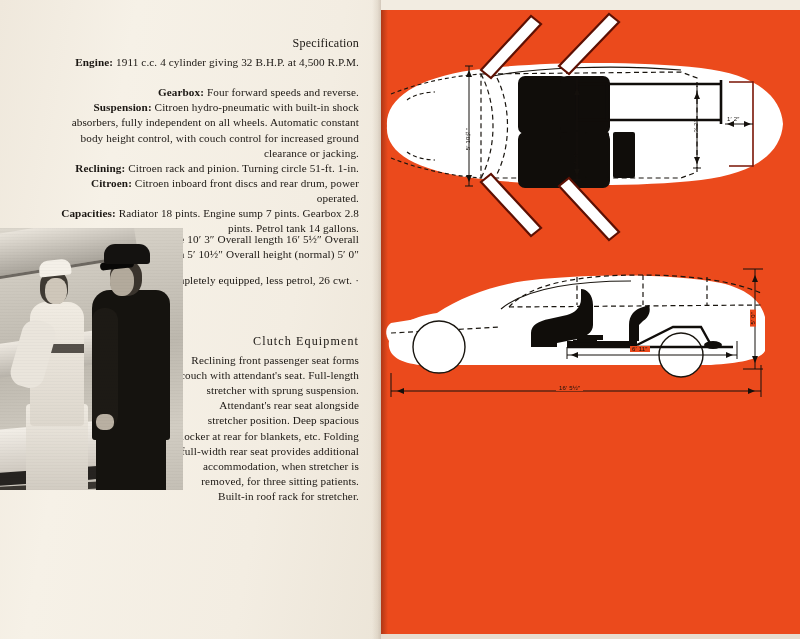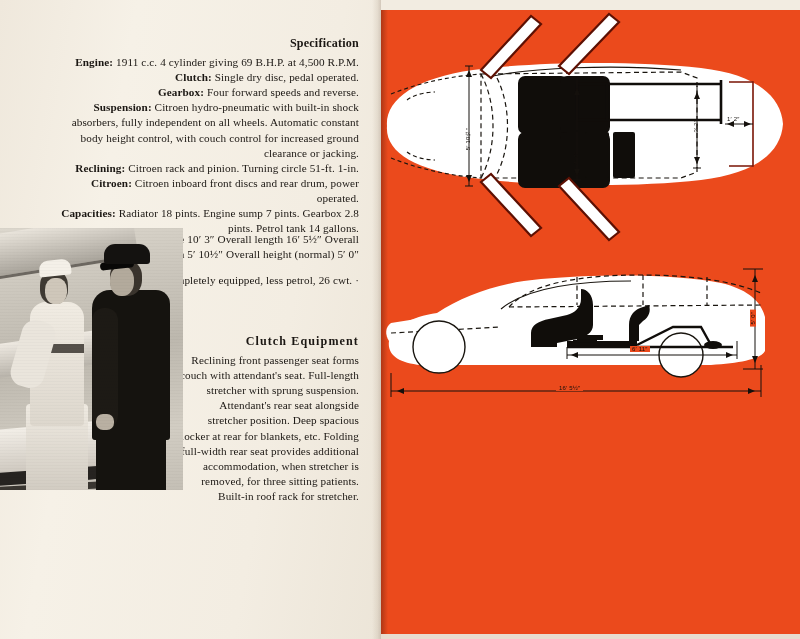--- a/index.html
+++ b/index.html
@@ -8,21 +8,21 @@
 
   
   #left-page{position:absolute;left:0;top:0;width:381px;height:639px;
     background:linear-gradient(100deg,#efe8dc 0%,#f6f1e7 28%,#f3ede2 70%,#ece5d8 100%);}
   #left-page:after{content:"";position:absolute;right:0;top:0;width:9px;height:100%;
     background:linear-gradient(90deg,rgba(0,0,0,0) 0%,rgba(120,90,60,.10) 60%,rgba(90,60,40,.20) 100%);}
 
   .spec-col{position:absolute;right:22px;text-align:right;color:#1b1713;
     font-size:11.2px;line-height:15.1px;letter-spacing:.1px;width:300px;}
   .spec-col b{font-weight:bold;}
-  .heading{font-weight:bold;font-size:12.1px;letter-spacing:.2px;margin-bottom:4px;}
+  .heading{font-weight:normal;font-size:12.1px;letter-spacing:.2px;margin-bottom:4px;}
   .heading.sp{letter-spacing:1.1px;}
 
   #spec-block{top:36px;}
   #dims-block{top:232px;}
   #equip-block{top:334px;width:180px;}
   #access-block{top:513px;width:180px;}
   #equip-block p,#access-block p{margin:0;}
   #dims-block .gap{display:block;height:11px;}
 
   
@@ -82,22 +82,22 @@
 </head>
 <body>
 
 <div id="page">
 
   <div id="left-page">
 
     <div class="spec-col" id="spec-block">
       <div class="heading">Specification</div>
       <div>
-        <span><b>Engine:</b><span> 1911 c.c. 4 cylinder giving 69 B.H.P. at 4,500 R.P.M.</span></span><br>
-        <span><b>Clutch:</b><span> Single dry disc, pedal operated.</span></span><br>
+        <span><b>Engine:</b><span> 1911 c.c. 4 cylinder giving 32 B.H.P. at 4,500 R.P.M.</span></span><br>
+        <br>
         <span><b>Gearbox:</b><span> Four forward speeds and reverse.</span></span><br>
         <span><b>Suspension:</b><span> Citroen hydro-pneumatic with built-in shock absorbers, fully independent on all wheels. Automatic constant body height control, with couch control for increased ground clearance or jacking.</span></span><br>
         <span><b>Reclining:</b><span> Citroen rack and pinion. Turning circle 51-ft. 1-in.</span></span><br>
         <span><b>Citroen:</b><span> Citroen inboard front discs and rear drum, power operated.</span></span><br>
         <span><b>Capacities:</b><span> Radiator 18 pints. Engine sump 7 pints. Gearbox 2.8 pints. Petrol tank 14 gallons.</span></span>
       </div>
     </div>
 
     <div class="spec-col" id="dims-block">
       <span><b>Dimensions:</b><span> Wheelbase 10′ 3″ Overall length 16′ 5½″  Overall width 5′ 10½″ Overall height (normal) 5′ 0″</span></span>

